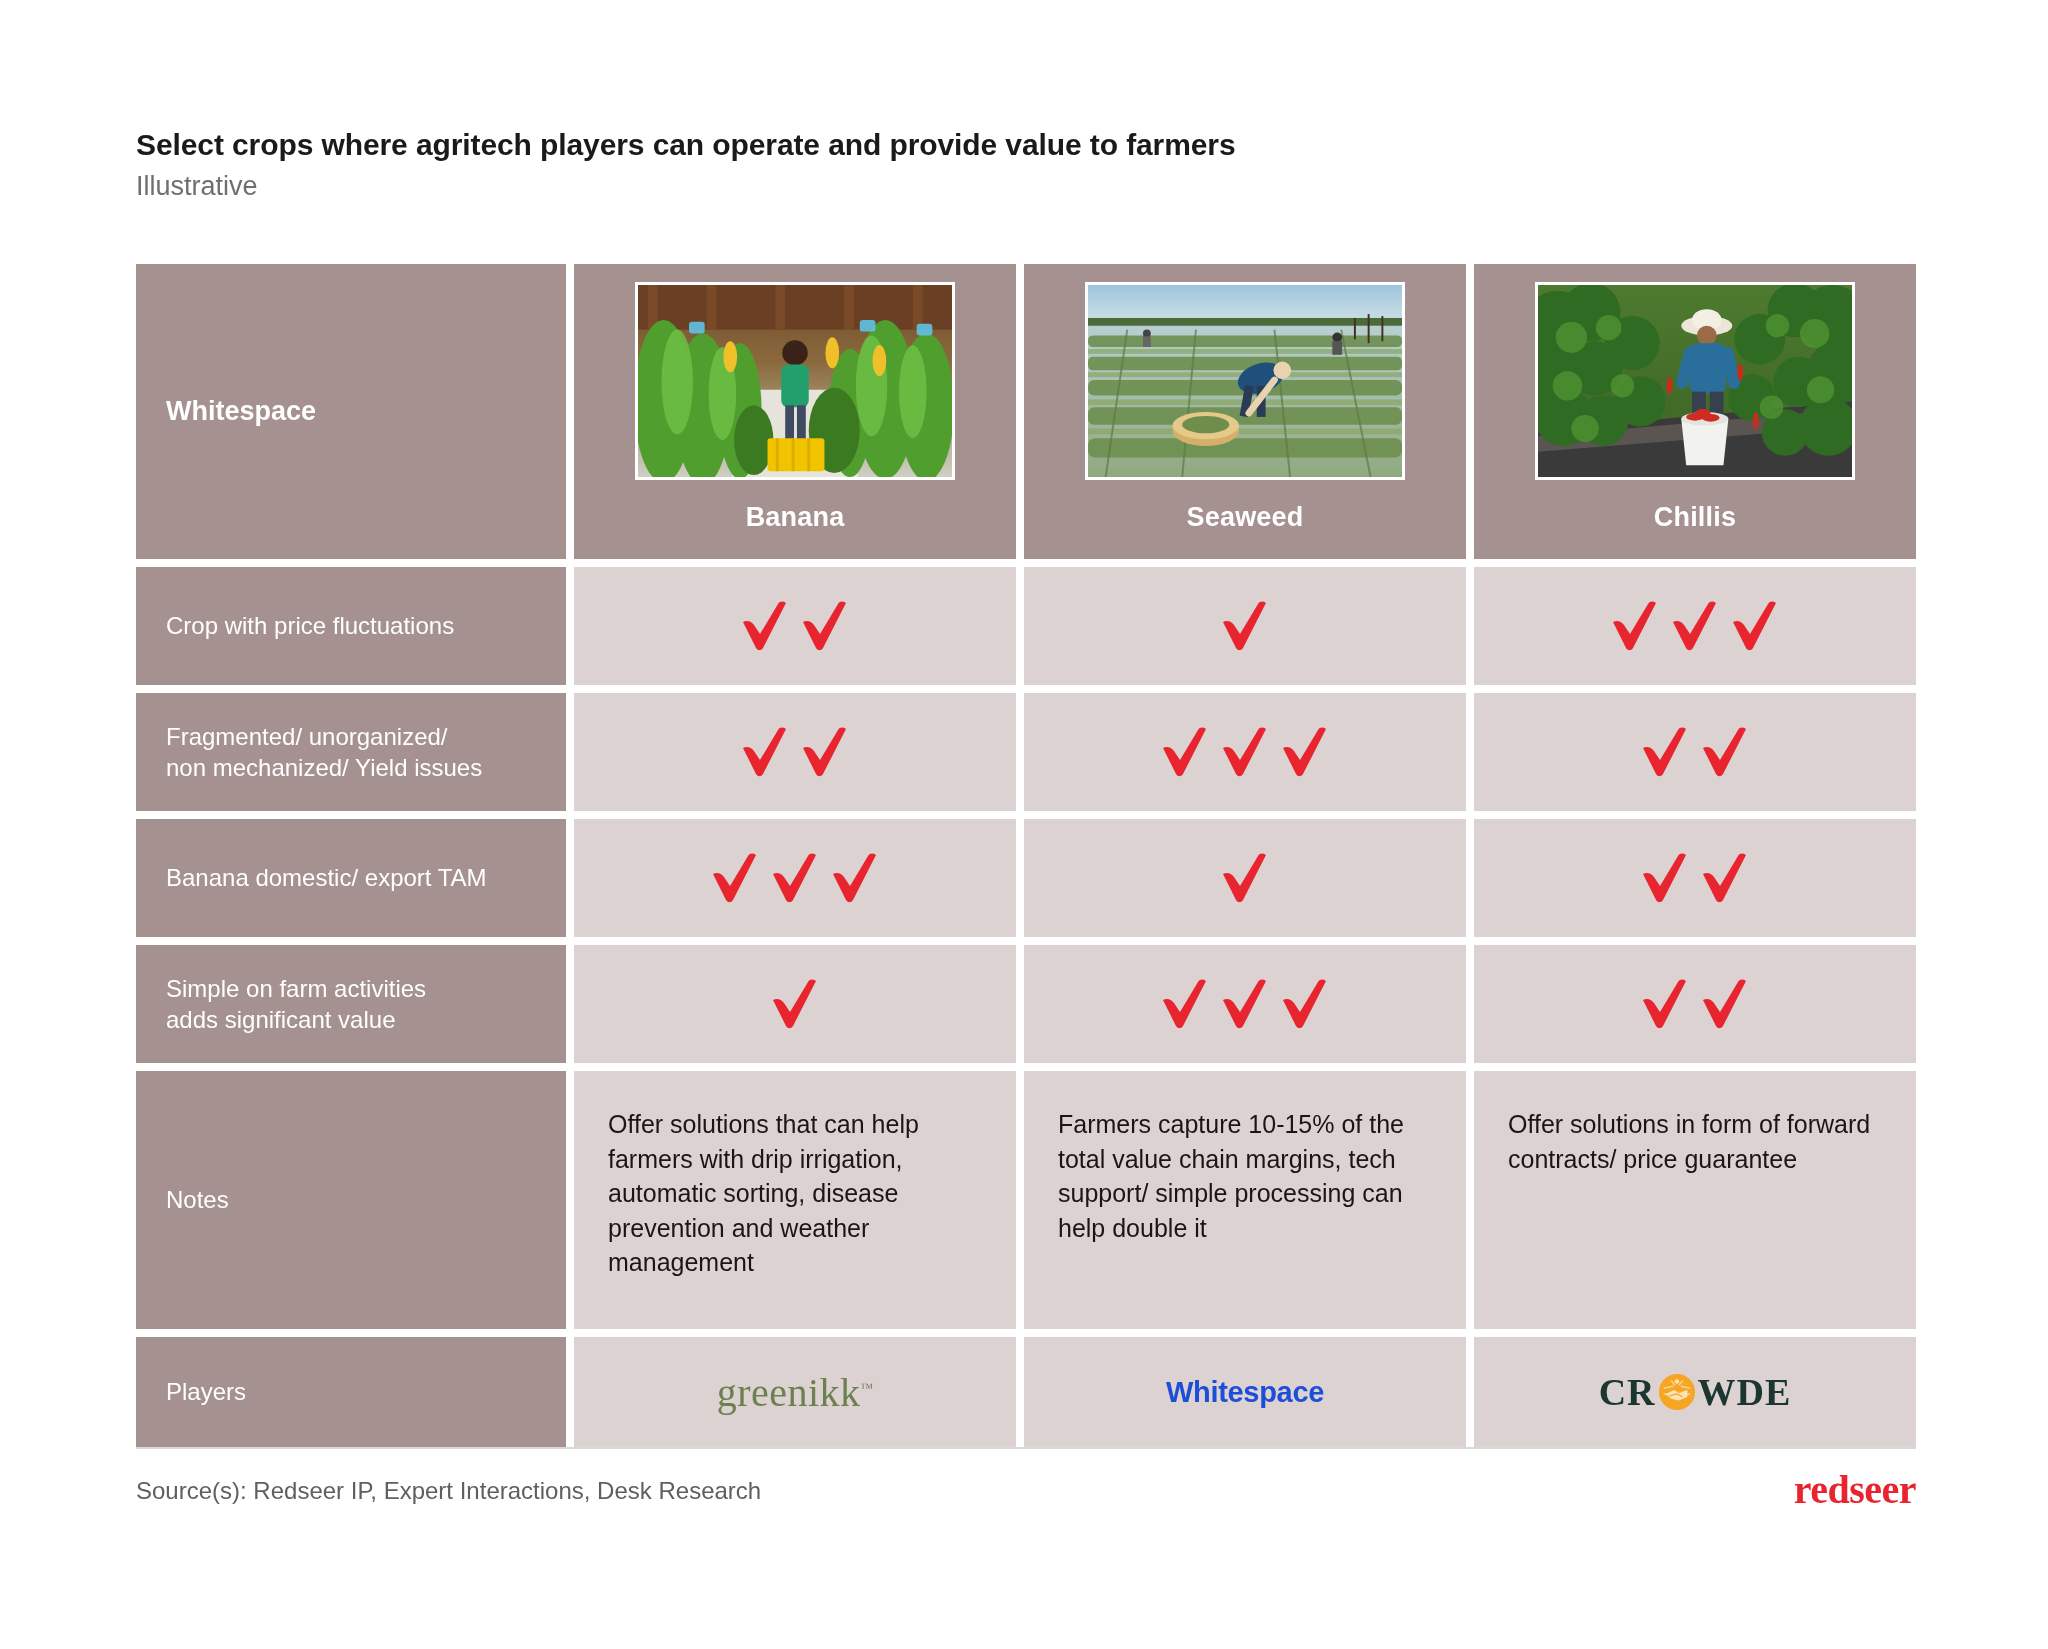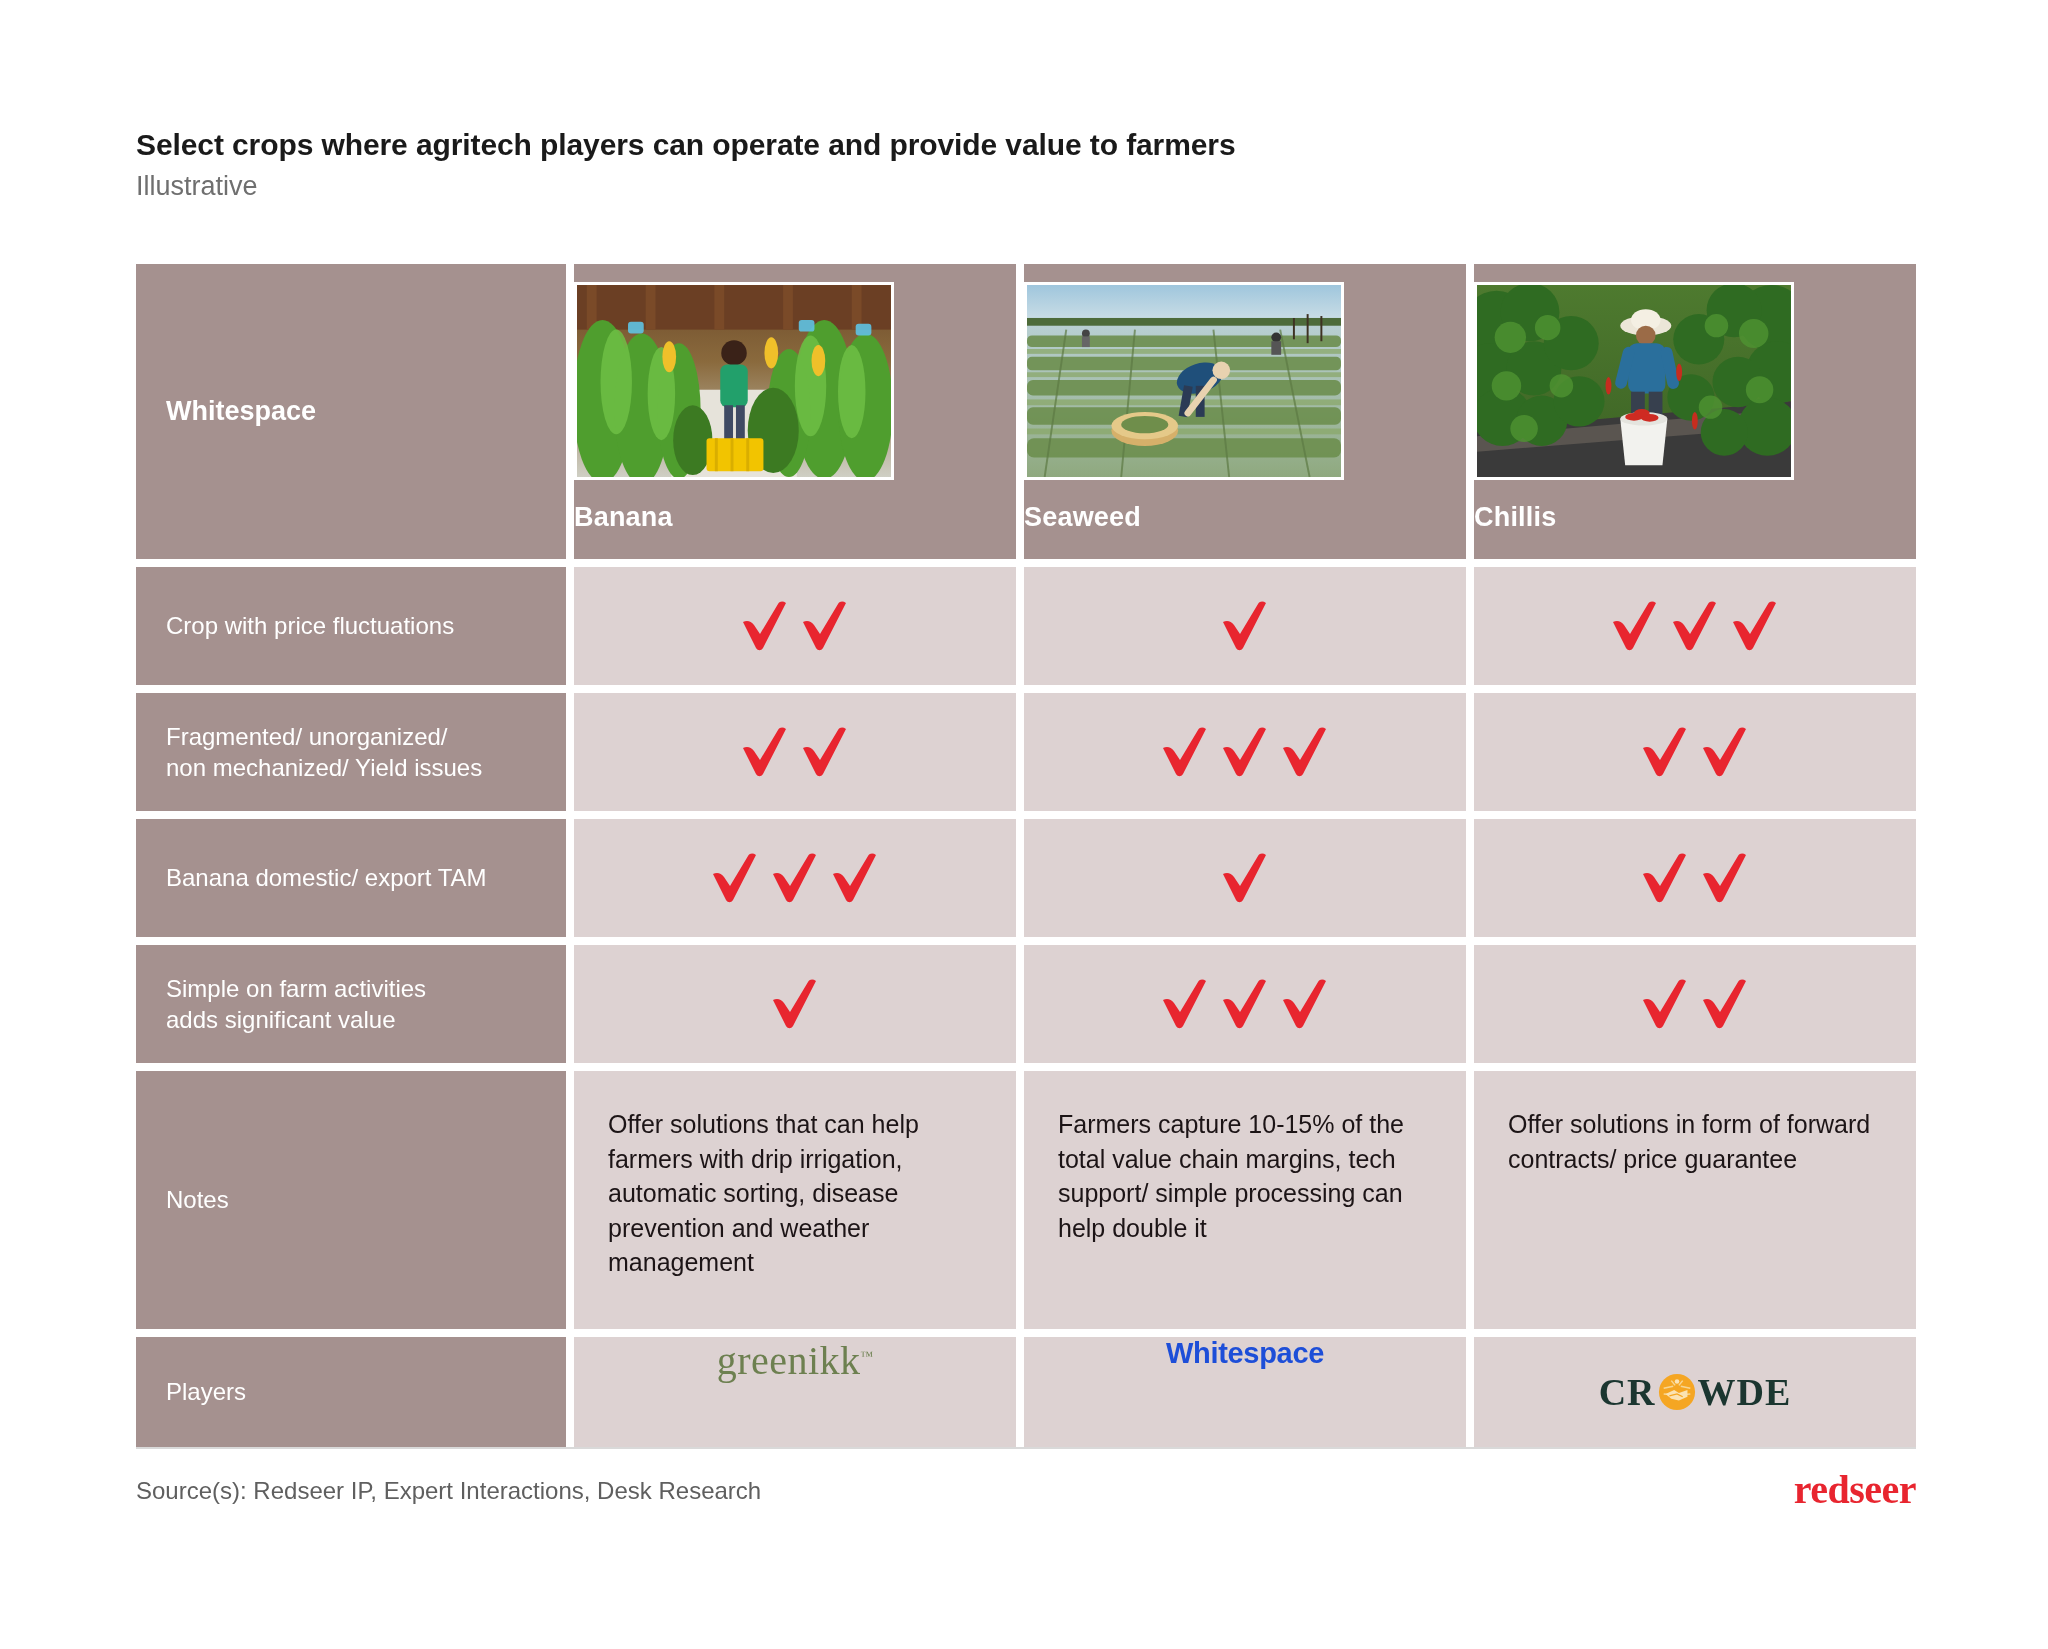--- a/index.html
+++ b/index.html
@@ -70,20 +70,21 @@
     font-weight: 400;
   }
   .cell-label.head .lbl {
     font-weight: 700;
     font-size: 27px;
   }
   .cell-data {
     flex: 1 1 0;
     background: #ddd2d2;
     display: flex;
+    align-items: center;
     justify-content: center;
   }
   .cell-data.head {
     background: #a5918f;
     flex-direction: column;
     justify-content: flex-start;
     padding-top: 18px;
   }
 
   

